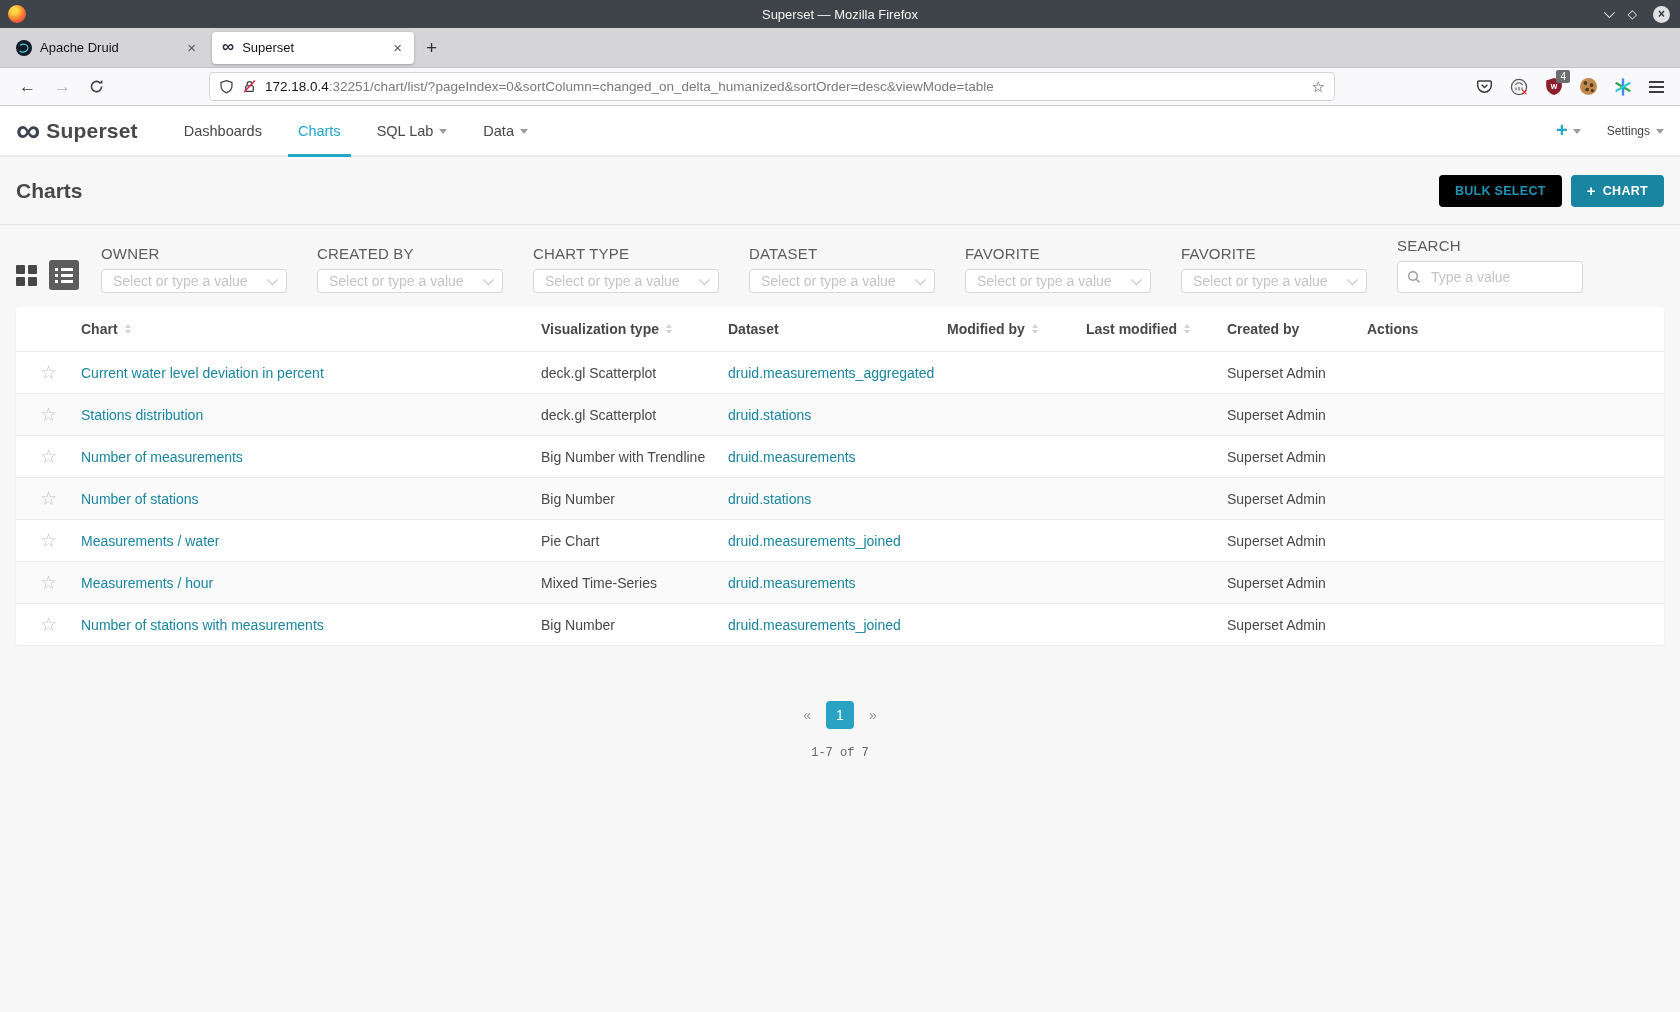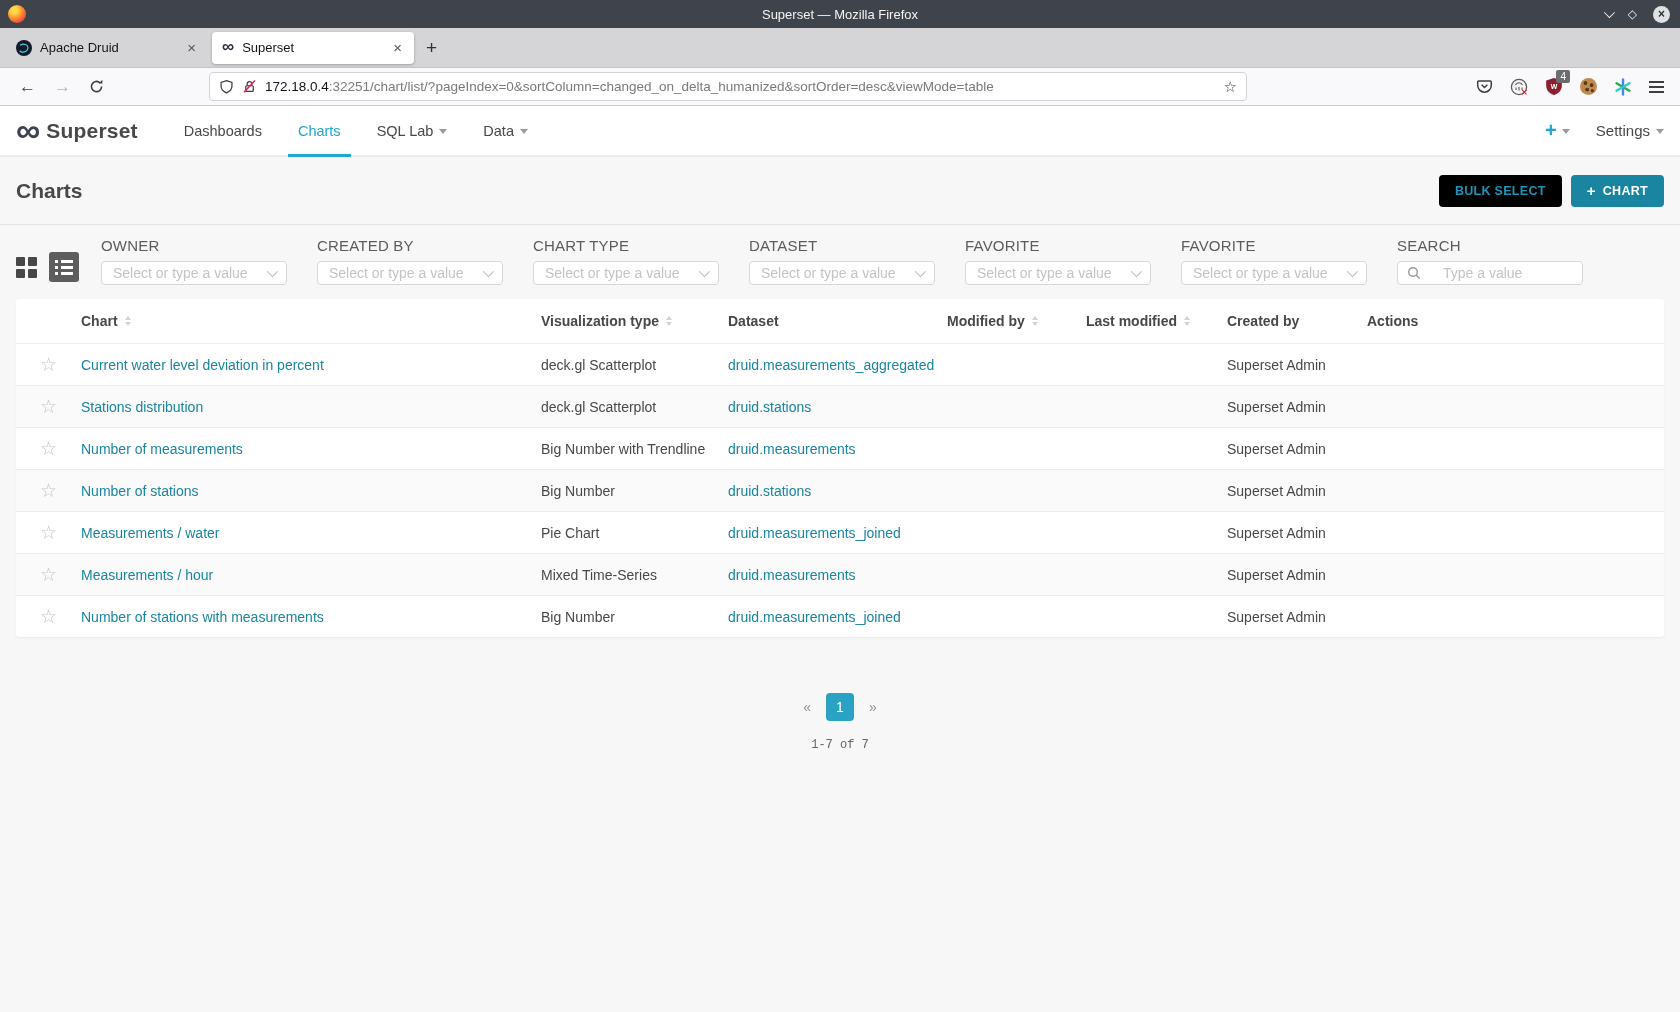--- a/index.html
+++ b/index.html
@@ -24,21 +24,21 @@
     border-radius:4px; margin:0 2px; font-size:13px; color:#15141a; }
   .tab.active { background:#fff; box-shadow:0 1px 3px rgba(0,0,0,.25); }
   .tab-title { white-space:nowrap; overflow:hidden; flex:1; }
   .tab-close { color:#55565c; font-size:15px; padding:0 2px; }
   .newtab-btn { font-size:19px; color:#2f3034; margin-left:10px; }
 
   .toolbar { height:38px; background:#f9f9fb; border-bottom:1px solid #ccccce;
     display:flex; align-items:center; padding:0 10px; }
   .nav-arrow { font-size:17px; color:#3d3d3f; padding:0 9px; }
   .nav-arrow.disabled { color:#b3b3b6; }
-  .urlbar { width:1038px; height:29px; background:#fff; border:1px solid #d4d4d8; border-radius:4px;
+  .urlbar { width:1126px; height:29px; background:#fff; border:1px solid #d4d4d8; border-radius:4px;
     margin-left:96px; display:flex; align-items:center; padding:0 9px; gap:8px; }
   .url-text { flex:1; font-size:13.5px; color:#15141a; white-space:nowrap; overflow:hidden; }
   .url-text .dim { color:#7a7a7e; }
   .bookmark-star { color:#3d3d3f; font-size:15px; }
   .ext-icons { margin-left:auto; display:flex; align-items:center; gap:17px; padding-right:6px; }
   .badge-wrap { position:relative; }
   .ext-badge { position:absolute; top:-7px; right:-7px; background:#6d6d70; color:#fff;
     font-size:10px; padding:1px 4px; border-radius:2px; }
   .cookie { width:17px; height:17px; border-radius:50%;
     background:radial-gradient(circle at 32% 30%, #5c3a1e 1.6px, transparent 2.2px),
@@ -57,21 +57,21 @@
   .nav-items { display:flex; align-items:stretch; }
   .nav-item { display:flex; align-items:center; gap:6px; padding:0 18px; font-size:14.5px;
     color:#484848; position:relative; }
   .nav-item.active { color:#20a7c9; }
   .nav-item.active::after { content:""; position:absolute; left:8px; right:8px; bottom:-2px;
     height:3px; background:#20a7c9; }
   .caret { width:0; height:0; border-left:4px solid transparent; border-right:4px solid transparent;
     border-top:5px solid #9b9b9b; margin-top:2px; }
   .nav-right { margin-left:auto; display:flex; align-items:center; gap:26px; }
   .plus-menu { display:flex; align-items:center; gap:5px; color:#20a7c9; font-size:20px; font-weight:700; }
-  .settings-menu { display:flex; align-items:center; gap:6px; font-size:15px; color:#484848; }
+  .settings-menu { display:flex; align-items:center; gap:6px; font-size:12px; color:#484848; }
 
   
   .page-header { height:68px; display:flex; align-items:center; padding:0 16px;
     border-bottom:1px solid #e3e3e5; }
   .page-title { font-size:21px; font-weight:700; color:#484848; }
   .header-actions { margin-left:auto; display:flex; gap:9px; }
   .btn { height:32px; border-radius:4px; display:flex; align-items:center; justify-content:center;
     font-size:12.5px; font-weight:700; letter-spacing:.3px; padding:0 16px; border:none; }
   .btn-secondary { background:#000000; color:#1d93b5; }
   .btn-primary { background:#1a85a0; color:#fff; gap:7px; }
@@ -88,22 +88,22 @@
   .list-toggle .dot { width:3px; height:3px; background:#fff; }
   .list-toggle .bar { width:12px; height:3px; background:#fff; }
   .filter-group { width:186px; }
   .filter-group.search { width:186px; }
   .filter-label { font-size:15px; color:#5c5c5c; margin-bottom:7px; letter-spacing:.2px; }
   .select-box { height:24px; background:#fff; border:1px solid #d7d7d7; border-radius:4px;
     display:flex; align-items:center; padding:0 11px; }
   .select-placeholder { color:#c4c4c4; font-size:14px; white-space:nowrap; overflow:hidden; flex:1; }
   .chev { width:8px; height:8px; border-right:1.4px solid #b9b9b9; border-bottom:1.4px solid #b9b9b9;
     transform:rotate(45deg) translateY(-2px); flex:none; margin-left:6px; }
-  .search-box { height:24px; background:#fff; border:1px solid #d7d7d7; border-radius:4px;
-    display:flex; align-items:center; padding:0 9px; gap:22px; }
+  .search-box { height:32px; background:#fff; border:1px solid #d7d7d7; border-radius:4px;
+    display:flex; align-items:center; padding:0 9px; gap:10px; }
   .search-box input { border:none; outline:none; flex:1; font-size:14px; color:#484848;
     font-family:"Liberation Sans", sans-serif; min-width:0; }
   .search-box input::placeholder { color:#c4c4c4; }
 
   
   .table-card { margin:0 16px; background:#fff; border-radius:3px; box-shadow:0 1px 2px rgba(0,0,0,.06); }
   .tgrid { display:grid; grid-template-columns:65px 460px 187px 219px 139px 141px 140px 1fr;
     align-items:center; }
   .thead { height:44px; font-weight:700; font-size:14px; color:#484848; }
   .th { display:flex; align-items:center; }

